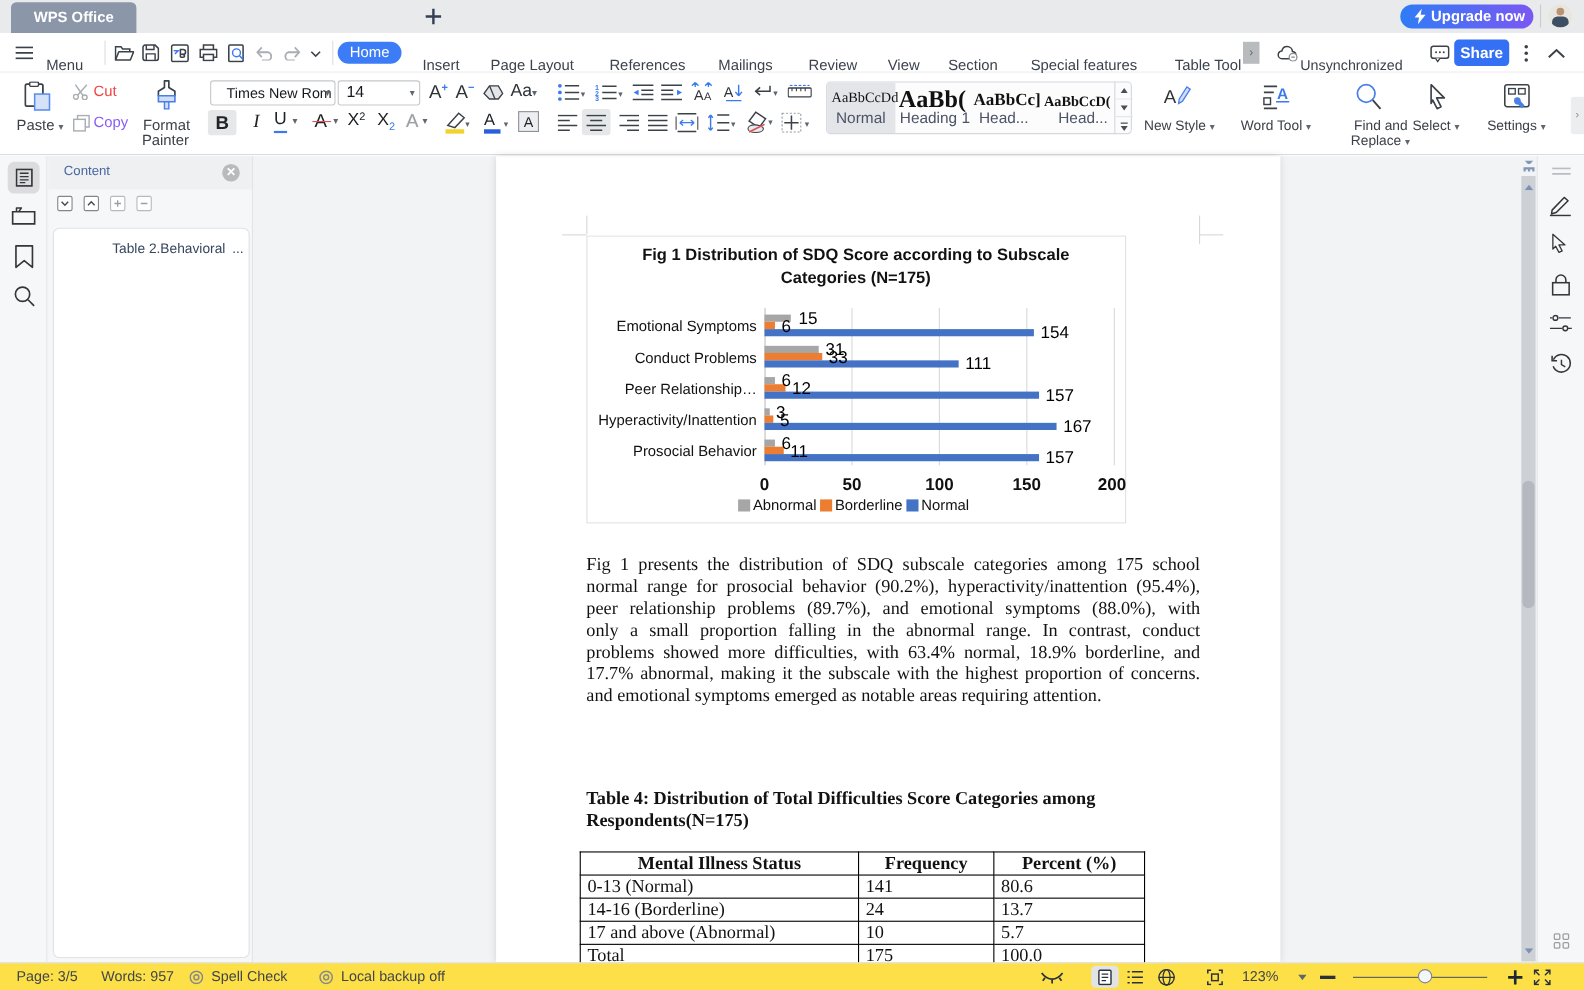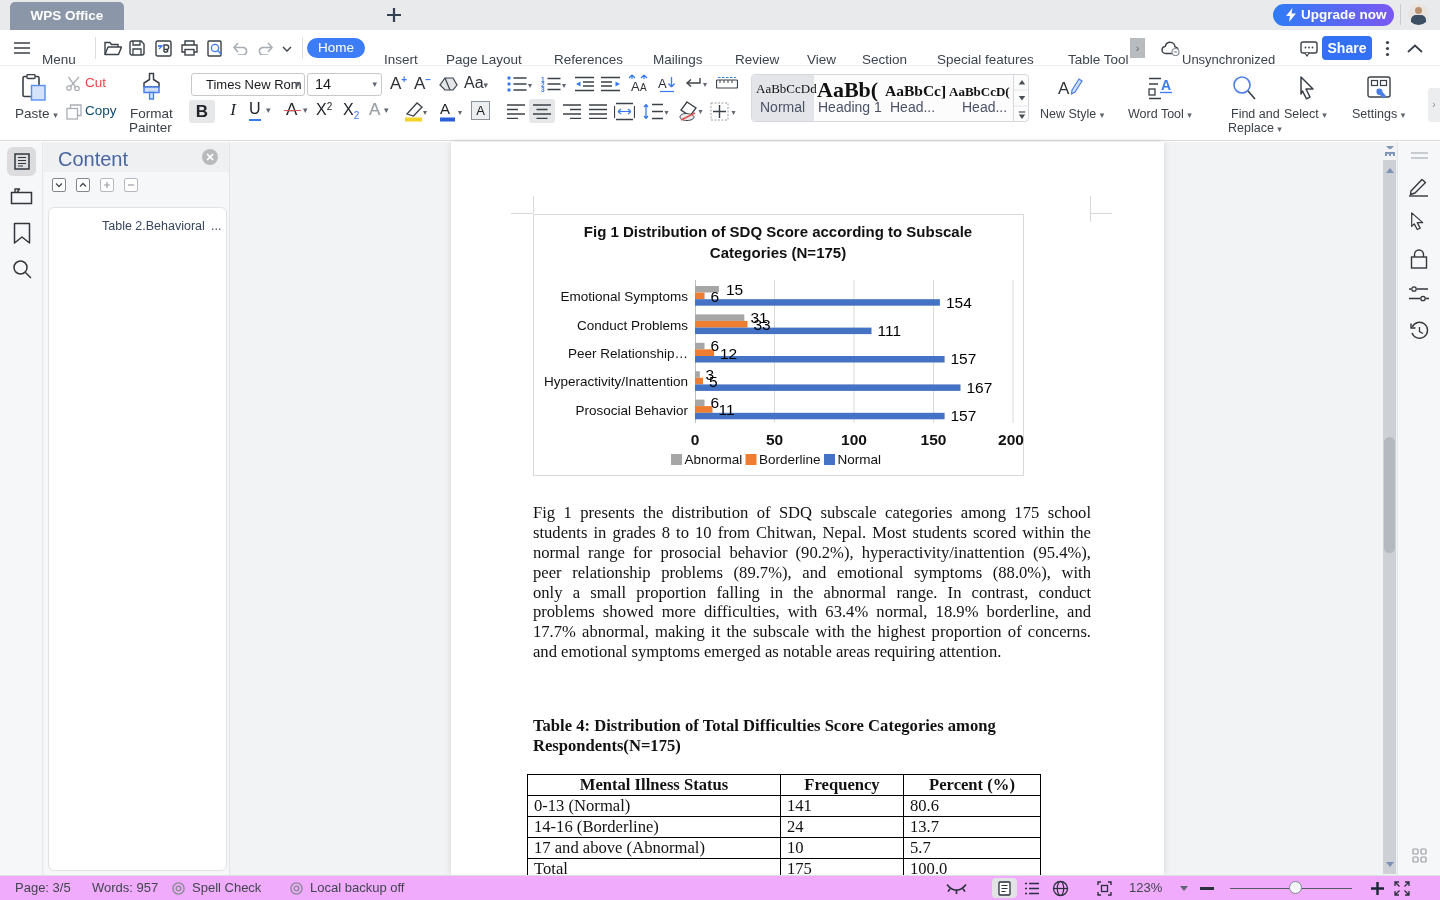--- a/index.html
+++ b/index.html
@@ -26,21 +26,21 @@
   
   #ribbon { position:absolute; left:0; top:67px; width:1440px; height:74px; background:#fff; border-bottom:1px solid #d9dbdd; }
   .rlabel { font-size:13.5px; color:#3b4148; }
 
   
   #mainarea { position:absolute; left:0; top:142px; width:1440px; height:733px; background:#f2f3f5; overflow:hidden; }
   #leftrail { position:absolute; left:0; top:142px; width:43px; height:733px; background:#f6f7f8; border-right:1px solid #e7e8ea; }
   #railactive { position:absolute; left:7px; top:5px; width:29px; height:29px; background:#dcdcde; border-radius:6px; }
   #cpanel { position:absolute; left:44px; top:142px; width:186px; height:733px; background:#f6f7f8; border-right:1px solid #e3e4e6; }
   #cphead { position:absolute; left:0; top:0; width:100%; height:30px; background:#eef0f2; }
-  #cptitle { position:absolute; left:14px; top:6px; font-size:20px; color:#4a66a0; }
+  #cptitle { position:absolute; left:14px; top:6px; font-size:12px; color:#4a66a0; }
   #cpclose { position:absolute; right:11px; top:7px; width:16px; height:16px; background:#b9babc; border-radius:50%; color:#fff; font-size:11px; text-align:center; line-height:16px; font-weight:bold; }
   .cpbtn { position:absolute; top:36px; width:14px; height:14px; border-radius:2px; background:#fff; }
   #cpbox { position:absolute; left:4px; top:65px; width:179px; height:664px; background:#fff; border:1px solid #e0e2e4; border-radius:6px;padding-left:48px; }
   #cpitem { position:absolute; left:53px; top:11px; font-size:12.5px; color:#37465e; white-space:nowrap; }
 
   
   #page { position:absolute; left:451px; top:142px; width:713px; height:733px; background:#fff; box-shadow:0 0 7px rgba(0,0,0,0.13); overflow:hidden; }
   .cropline { position:absolute; background:#d8d8d8; }
 
   #para { position:absolute; left:82px; top:361px; width:558px; font-family:"Liberation Serif", serif; font-size:16.6px; color:#121212; }
@@ -50,21 +50,21 @@
   #dtable { position:absolute; left:76px; top:632px; border-collapse:collapse; font-family:"Liberation Serif", serif; font-size:16.6px; color:#121212; }
   #dtable td { border:1px solid #000; height:16px; padding:0 0 0 6px; vertical-align:middle;margin-top:40px; }
   #dtable tr.h td { text-align:center; font-weight:bold; padding:0; }
 
   
   #vscroll { position:absolute; left:1383px; top:160px; width:13px; height:714px; background:#cdd1d6; }
   #vthumb { position:absolute; left:1384px; top:437px; width:11px; height:116px; background:#b4b9bf; border-radius:6px; }
   #rpanel { position:absolute; left:1397px; top:142px; width:43px; height:733px; background:#f6f7f8; border-left:1px solid #e3e4e6; }
 
   
-  #statusbar { position:absolute; left:0; top:875px; width:1440px; height:25px; background:#f0abfc; border-top:1px solid #dddfe1; font-size:13px; color:#41464c; }
+  #statusbar { position:absolute; left:0; top:875px; width:1440px; height:25px; background:#fde047; border-top:1px solid #dddfe1; font-size:13px; color:#41464c; }
   .sitem { position:absolute; top:0; height:24px; line-height:24px; white-space:nowrap; }
 </style>
 </head>
 <body>
 
 <div id="tabbar">
   <div id="wpstab">WPS Office</div>
   <svg id="plus" viewBox="0 0 20 20">
       <path d="M10 3v14M3 10h14" stroke="#333f54" stroke-width="2.2"></path>
     </svg>
@@ -175,21 +175,21 @@
       <path d="M4.5 10.5L13 1M9.5 10.8L2.5 1"></path>
     </g>
   </svg>
   <div class="abs rlabel" style="left:85px;top:8px;color:#ef4444">Cut</div>
   <svg class="abs" style="left:66px;top:37px" width="16" height="16" viewBox="0 0 16 16">
     <g fill="none" stroke="#a9aeb4" stroke-width="1.3">
       <rect x="1" y="4.5" width="10.5" height="10.5"></rect>
         <path d="M4.5 4.5V1h10.5v10.5h-3.5"></path>
     </g>
   </svg>
-  <div class="abs rlabel" style="left:85px;top:36px;color:#0c4a6e">Copy</div>
+  <div class="abs rlabel" style="left:85px;top:36px;color:#8b5cf6">Copy</div>
 
   <svg class="abs" style="left:140px;top:5px" width="23" height="29" viewBox="0 0 23 29">
     <path d="M9.5 1.5h4V7.5l5.5 3.5v4h-15v-4L9.5 7.5z" fill="#fff" stroke="#3b4148" stroke-width="1.5" stroke-linejoin="round"></path>
     <path d="M4 15h15v5.5H4z" fill="#cfdffa" stroke="#4a7fe8" stroke-width="1.5"></path>
     <path d="M9.5 20.5h4V27h-4z" fill="#cfdffa" stroke="#4a7fe8" stroke-width="1.3"></path>
   </svg>
   <div class="abs rlabel" style="left:130px;top:39px">Format</div>
   <div class="abs rlabel" style="left:129px;top:53px">Painter</div>
 
   <div class="abs" style="left:191px;top:6px;width:114px;height:23px;border:1px solid #c6c8cb;border-radius:3px;font-size:13px;color:#16181b;line-height:21px;padding-left:14px">Times New Rom <span style="position:absolute;right:4px;top:0;font-size:9px;color:#5f6670">▾</span></div>
@@ -437,21 +437,20 @@
     <rect x="291" y="240" width="11" height="11" fill="#4472c4"></rect>
     <g font-size="13.5" fill="#111">
       <text x="151.5" y="250">Abnormal</text>
       <text x="226" y="250">Borderline</text>
       <text x="304.5" y="250">Normal</text>
     </g>
   </svg>
 
   <div id="para">
     <div class="jl">Fig 1 presents the distribution of SDQ subscale categories among 175 school</div>
-    <div class="jl">students in grades 8 to 10 from Chitwan, Nepal. Most students scored within the</div>
     <div class="jl">normal range for prosocial behavior (90.2%), hyperactivity/inattention (95.4%),</div>
     <div class="jl">peer relationship problems (89.7%), and emotional symptoms (88.0%), with</div>
     <div class="jl">only a small proportion falling in the abnormal range. In contrast, conduct</div>
     <div class="jl">problems showed more difficulties, with 63.4% normal, 18.9% borderline, and</div>
     <div class="jl">17.7% abnormal, making it the subscale with the highest proportion of concerns.</div>
     <div class="ll">and emotional symptoms emerged as notable areas requiring attention.</div>
   </div>
 
   <div id="ttitle">Table 4: Distribution of Total Difficulties Score Categories among<br>Respondents(N=175)</div>
 

